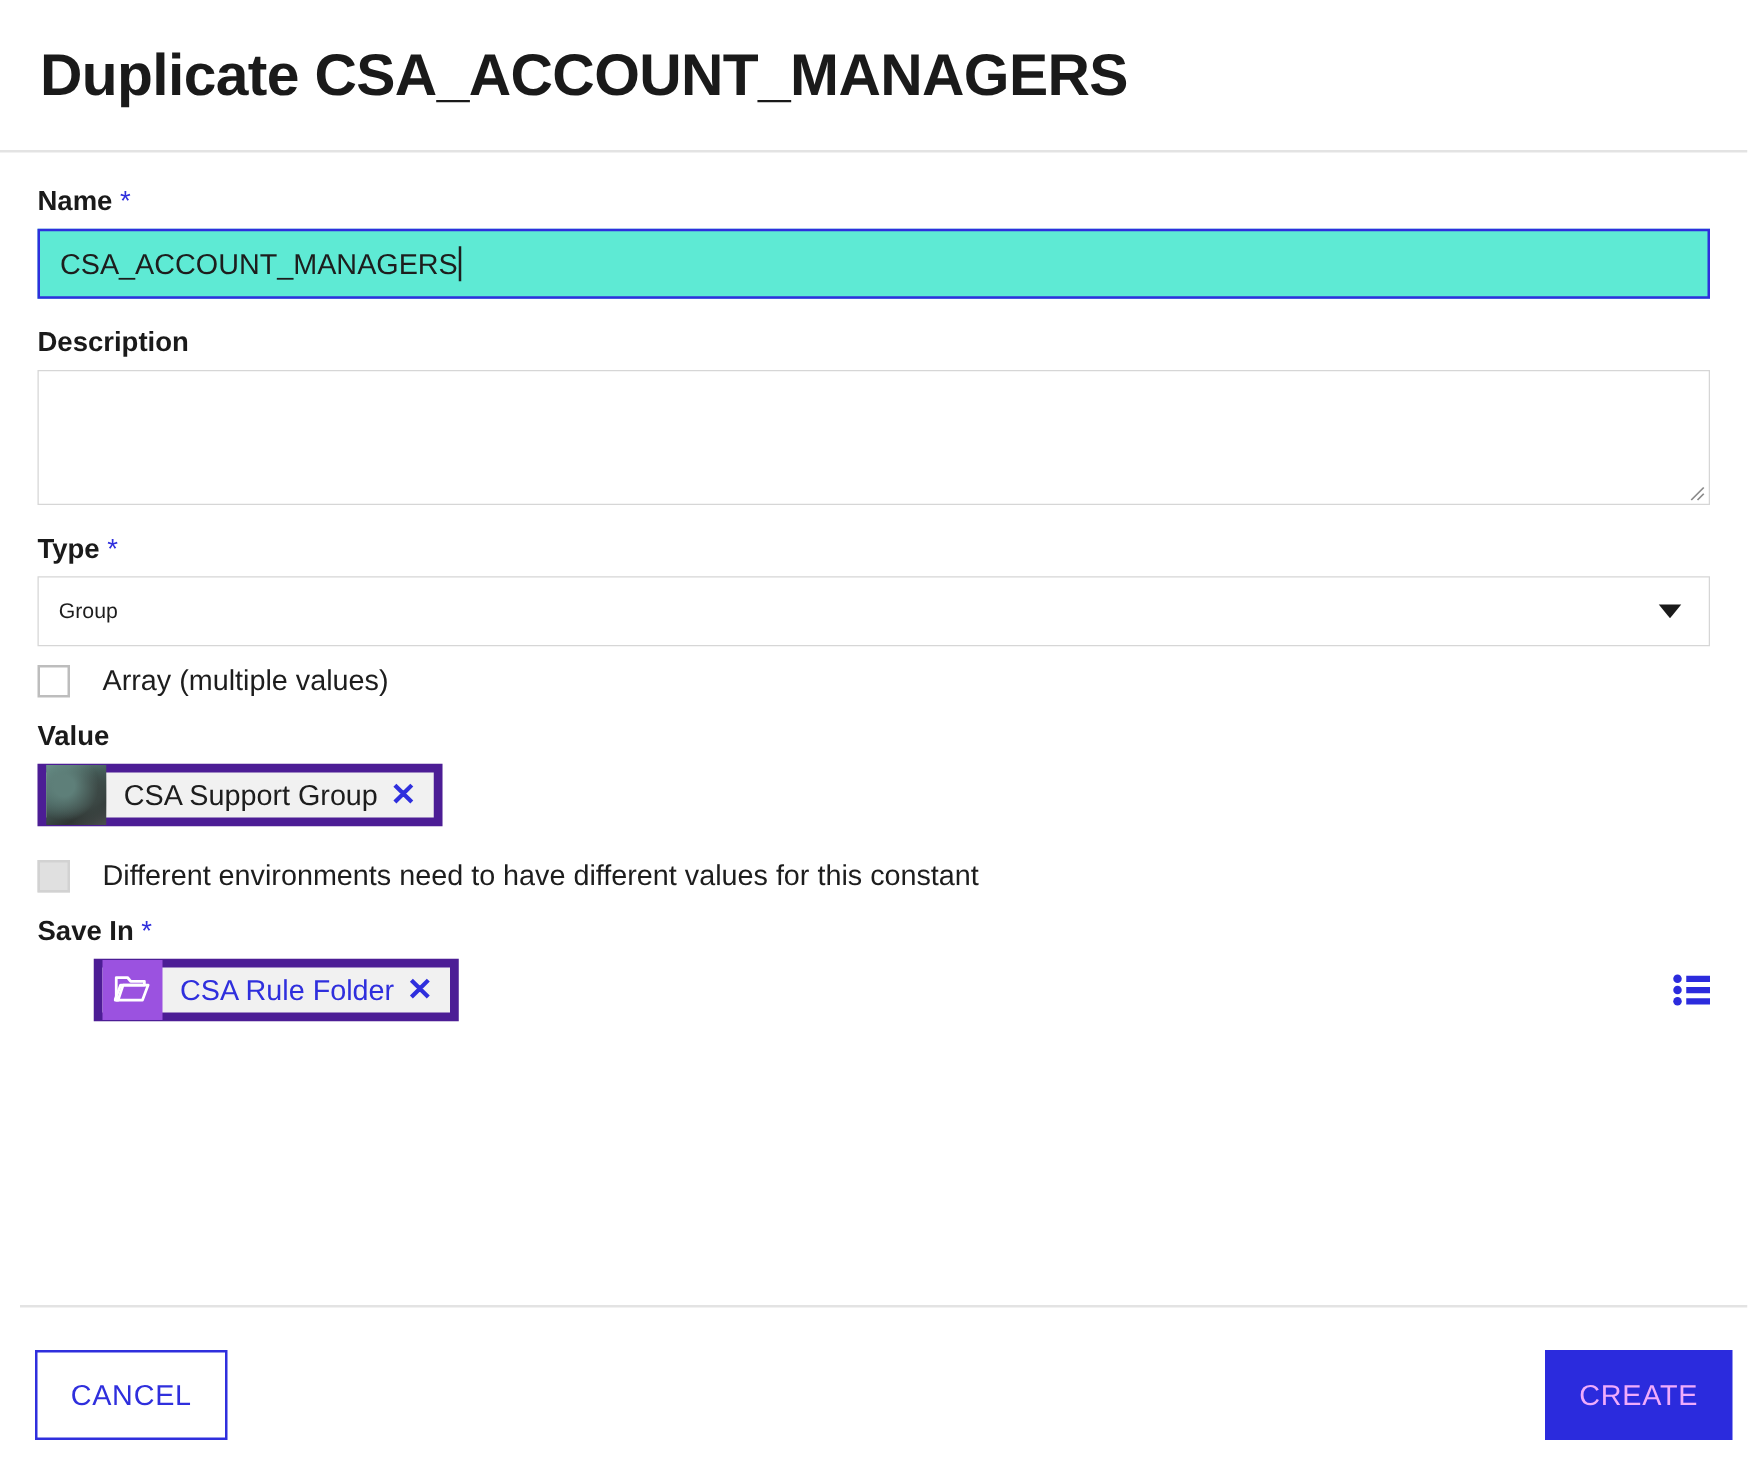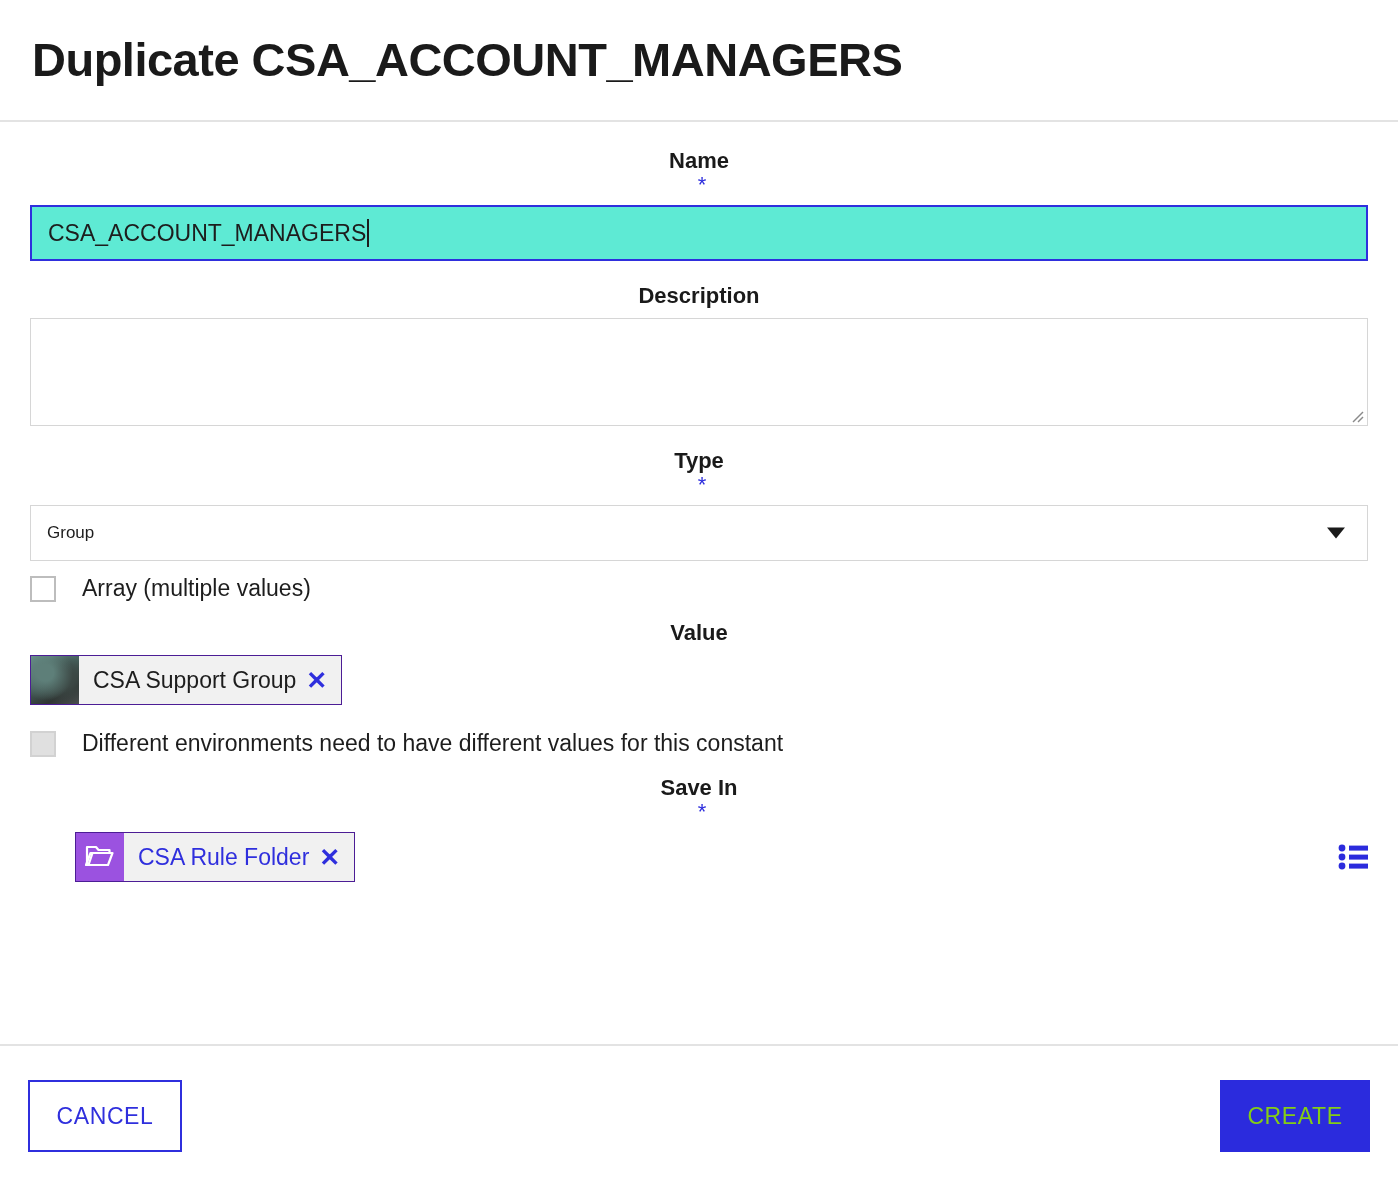--- a/index.html
+++ b/index.html
@@ -41,21 +41,20 @@
     overflow: hidden;
   }
   .field { margin-bottom: 0; }
   .field-label {
     font-size: 22px;
     font-weight: bold;
     color: #1a1a1a;
     display: flex;
     align-items: center;
     margin-bottom: 9px;
-    flex-direction: column;
   }
   .required-star {
     color: #2f2fdd;
     font-size: 22px;
     margin-left: 6px;
     font-weight: normal;
     line-height: 1;
   }
 
   
@@ -136,21 +135,21 @@
     font-size: 23px;
     color: #1d1d1d;
     margin-left: 26px;
   }
 
   
   .chip {
     display: inline-flex;
     align-items: center;
     background: #f1f1f1;
-    border: 1px solid #4c1d95;
+    border: 7px solid #4c1d95;
     height: 50px;
     padding-right: 14px;
   }
   .chip-avatar {
     width: 48px; height: 48px;
     flex: 0 0 48px;
     background:
       radial-gradient(circle at 30% 35%, #5e7f79 0 18%, rgba(94,127,121,0) 60%),
       radial-gradient(circle at 66% 48%, #3c4845 0 22%, rgba(60,72,69,0) 62%),
       linear-gradient(150deg, #6e9a92 0%, #46605c 40%, #2f3533 75%, #4a4f4f 100%);
@@ -202,21 +201,22 @@
   .list-icon { display: block; }
 
   
   .dialog-footer {
     flex: 0 0 142px;
     height: 142px;
     border-top: 2px solid #e3e3e3;
     display: flex;
     align-items: center;
     justify-content: space-between;
-    padding: 0 28px;
+    padding: 0 12px;
+    margin-left: 16px;
   }
   .btn {
     font-size: 23px;
     letter-spacing: 0.6px;
     cursor: pointer;
     display: inline-flex;
     align-items: center;
     justify-content: center;
   }
   .btn-cancel {
@@ -226,21 +226,21 @@
     background: #ffffff;
     border: 2px solid #2f2fdd;
     color: #2f2fdd;
   }
   .btn-create {
     height: 72px;
     min-width: 150px;
     padding: 0 24px;
     background: #2b2bdd;
     border: none;
-    color: #84cc16;
+    color: #f0abfc;
   }
   .gap-18 { height: 18px; }
   .gap-22 { height: 22px; }
 </style>
 </head>
 <body>
 
 <div class="dialog">
 
   <div class="dialog-header">

